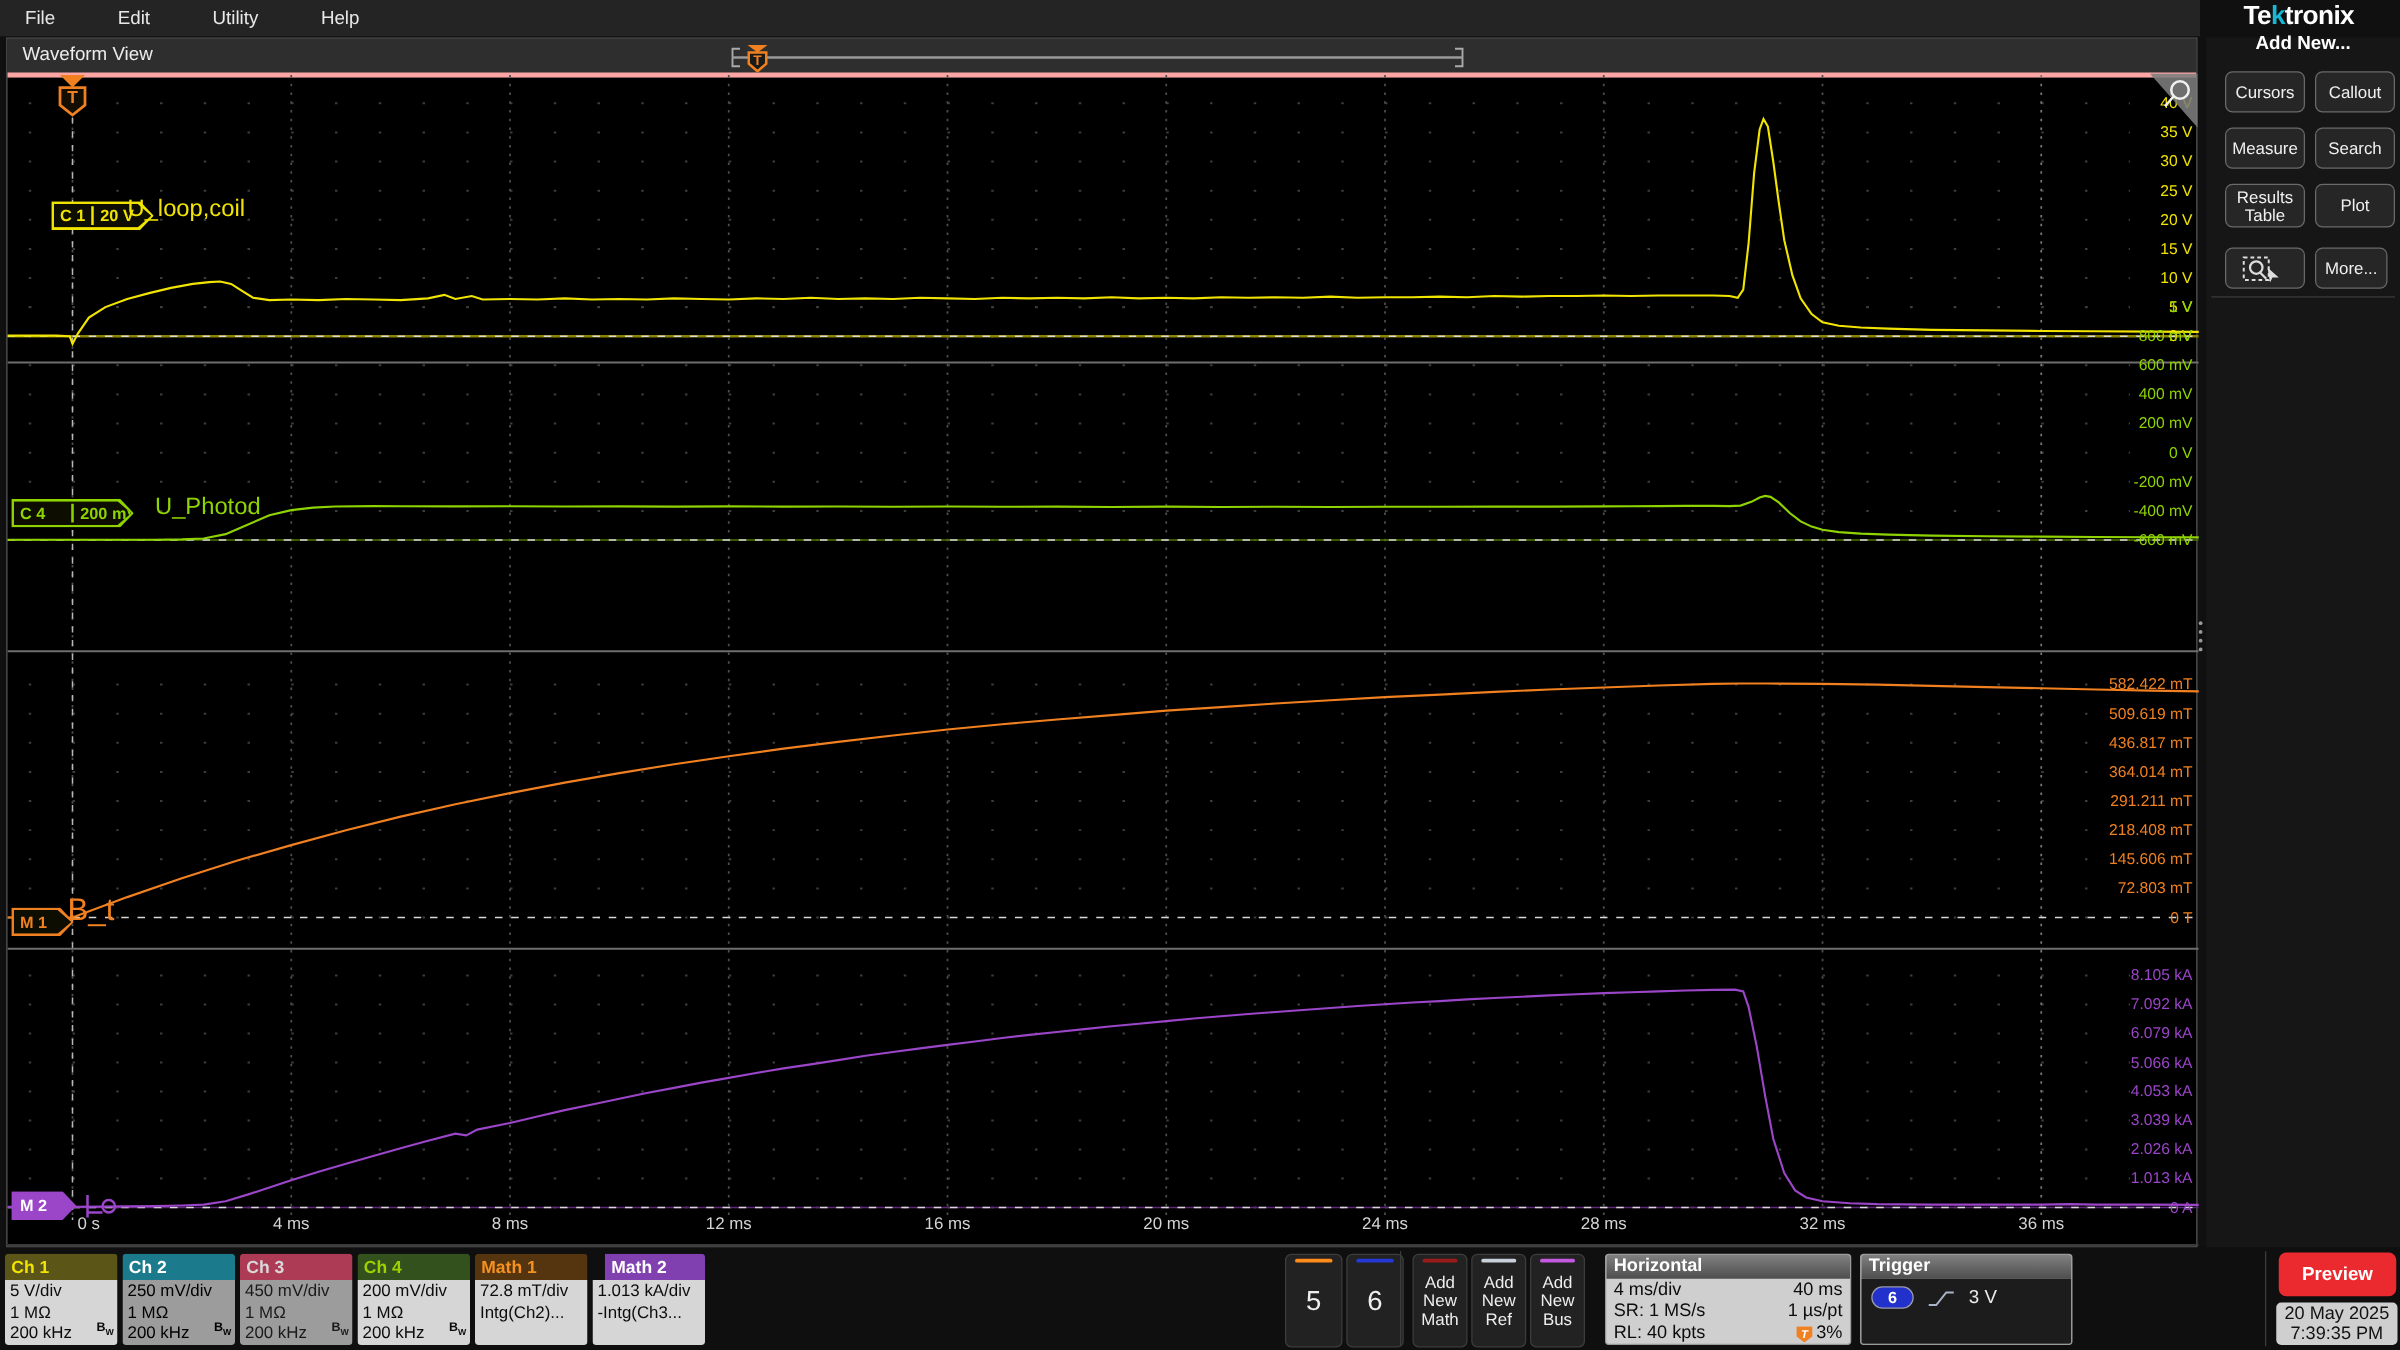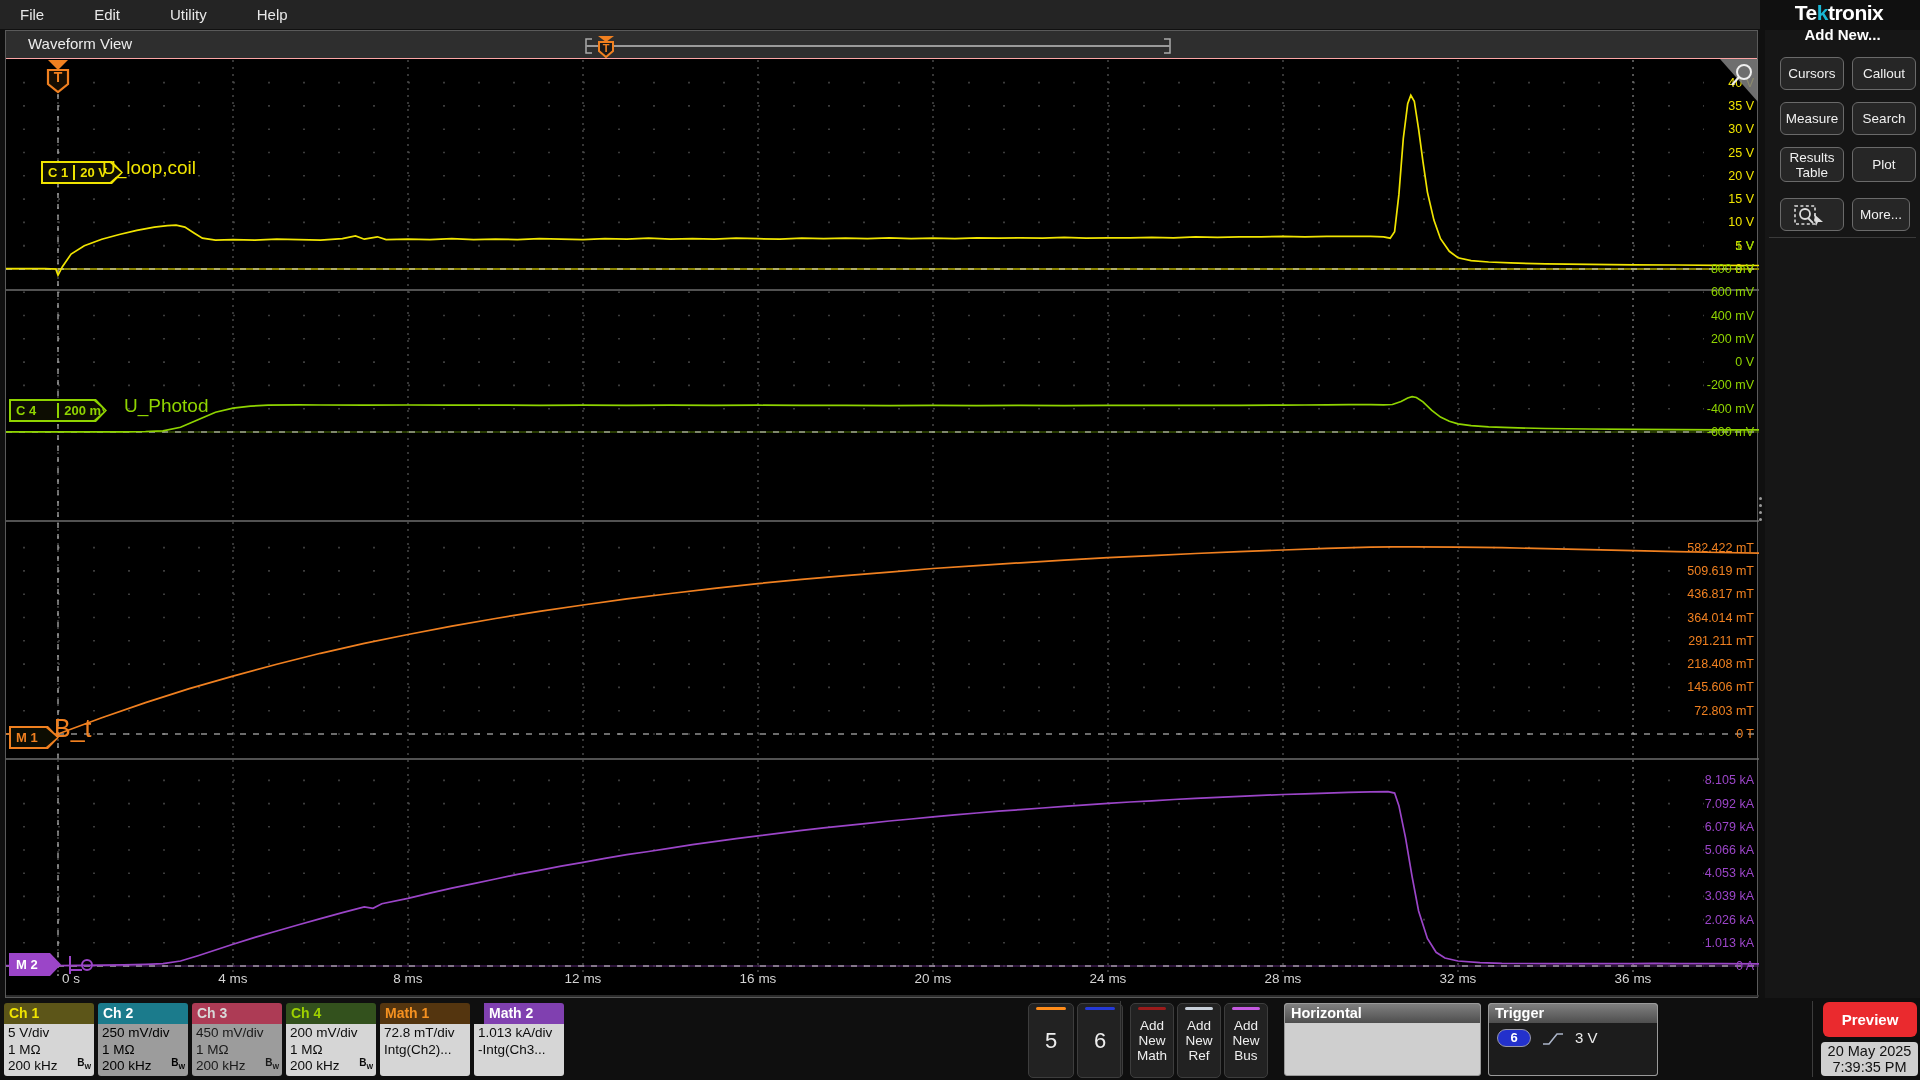--- a/index.html
+++ b/index.html
@@ -4,21 +4,21 @@
 <style>
   html,body{margin:0;padding:0;background:#101010;width:1920px;height:1080px;overflow:hidden;
     font-family:"Liberation Sans",sans-serif;-webkit-font-smoothing:antialiased;position:relative}
   
   .menubar{position:absolute;left:0;top:0;width:1760px;height:29px;background:#242424;display:flex;align-items:center;gap:50px;padding-left:20px;box-sizing:border-box}
   .menu-item{color:#e8e8e8;font-size:15px;cursor:default}
   .logo{position:absolute;right:6px;top:1px;width:150px;text-align:center;color:#fff;font-size:21px;font-weight:bold;letter-spacing:-.5px}
   .logo .k{color:#19b7d4}
   
   .wview{position:absolute;left:5px;top:30px;width:1753px;height:968px;background:#000;border:1px solid #5a5a5a;box-sizing:border-box}
-  .wtitle{height:27px;background:#2e2e2e;color:#ececec;font-size:15px;line-height:26px;padding-left:22px;border-bottom:1px solid #fca5a5;position:relative}
+  .wtitle{height:27px;background:#2e2e2e;color:#ececec;font-size:15px;line-height:26px;padding-left:12px;border-bottom:4px solid #fca5a5;position:relative}
   .recordmap{position:absolute;left:575px;top:3px;width:600px;height:24px}
   .wsvg{position:absolute;left:0;top:27px}
   .chip{position:absolute;height:23px;font-weight:bold;font-size:13px}
   .chip .co{clip-path:polygon(0 0,calc(100% - 11px) 0,100% 50%,calc(100% - 11px) 100%,0 100%);width:100%;height:100%;position:absolute}
   .chip .ci{clip-path:polygon(0 0,calc(100% - 11px) 0,100% 50%,calc(100% - 11px) 100%,0 100%);position:absolute;left:2px;top:2px;right:2px;bottom:2px;background:#0d0d02;display:flex;align-items:center}
   .chip .ci span{padding:0 5px;white-space:nowrap}
   .wlabel{position:absolute;font-size:19px;white-space:nowrap}
   .splitter{position:absolute;left:1757px;top:497px;width:6px;display:flex;flex-direction:column;gap:4px;align-items:center}
   .splitter i{width:3px;height:3px;border-radius:50%;background:#9a9a9a}
   
@@ -326,20 +326,34 @@
 Ref<i class="stripe" style="background: rgb(200, 208, 218);"></i></div>
       <div class="addbtn" style="left: 1224px;">Add
 New
 Bus<i class="stripe" style="background: rgb(196, 90, 224);"></i></div>
     </div>
   <div class="vline" style="left:1120px"></div>
   <div class="vline" style="left:1812px"></div>
 
   <div class="panel" style="left:1284px;width:197px">
     <div class="ptitle">Horizontal</div>
+    <div class="pbody">
+      <div class="prow">
+          <span>4 ms/div</span>
+          <span>40 ms</span>
+        </div>
+      <div class="prow">
+          <span>SR: 1 MS/s</span>
+          <span>1 µs/pt</span>
+        </div>
+      <div class="prow">
+          <span>RL: 40 kpts</span>
+          <span><i class="tglyph">T</i><span>3%</span></span>
+        </div>
+    </div>
   </div>
 
   <div class="panel" style="left:1488px;width:170px">
     <div class="ptitle">Trigger</div>
     <div class="trigbody">
       <span class="trigsrc">6</span>
       <svg width="24" height="18" style="margin-top:1px">
         <path d="M2,14 h6 l8,-10 h6" stroke="#aab4c8" stroke-width="1.6" fill="none"></path>
       </svg>
       <span style="font-size:15px">3 V</span>

